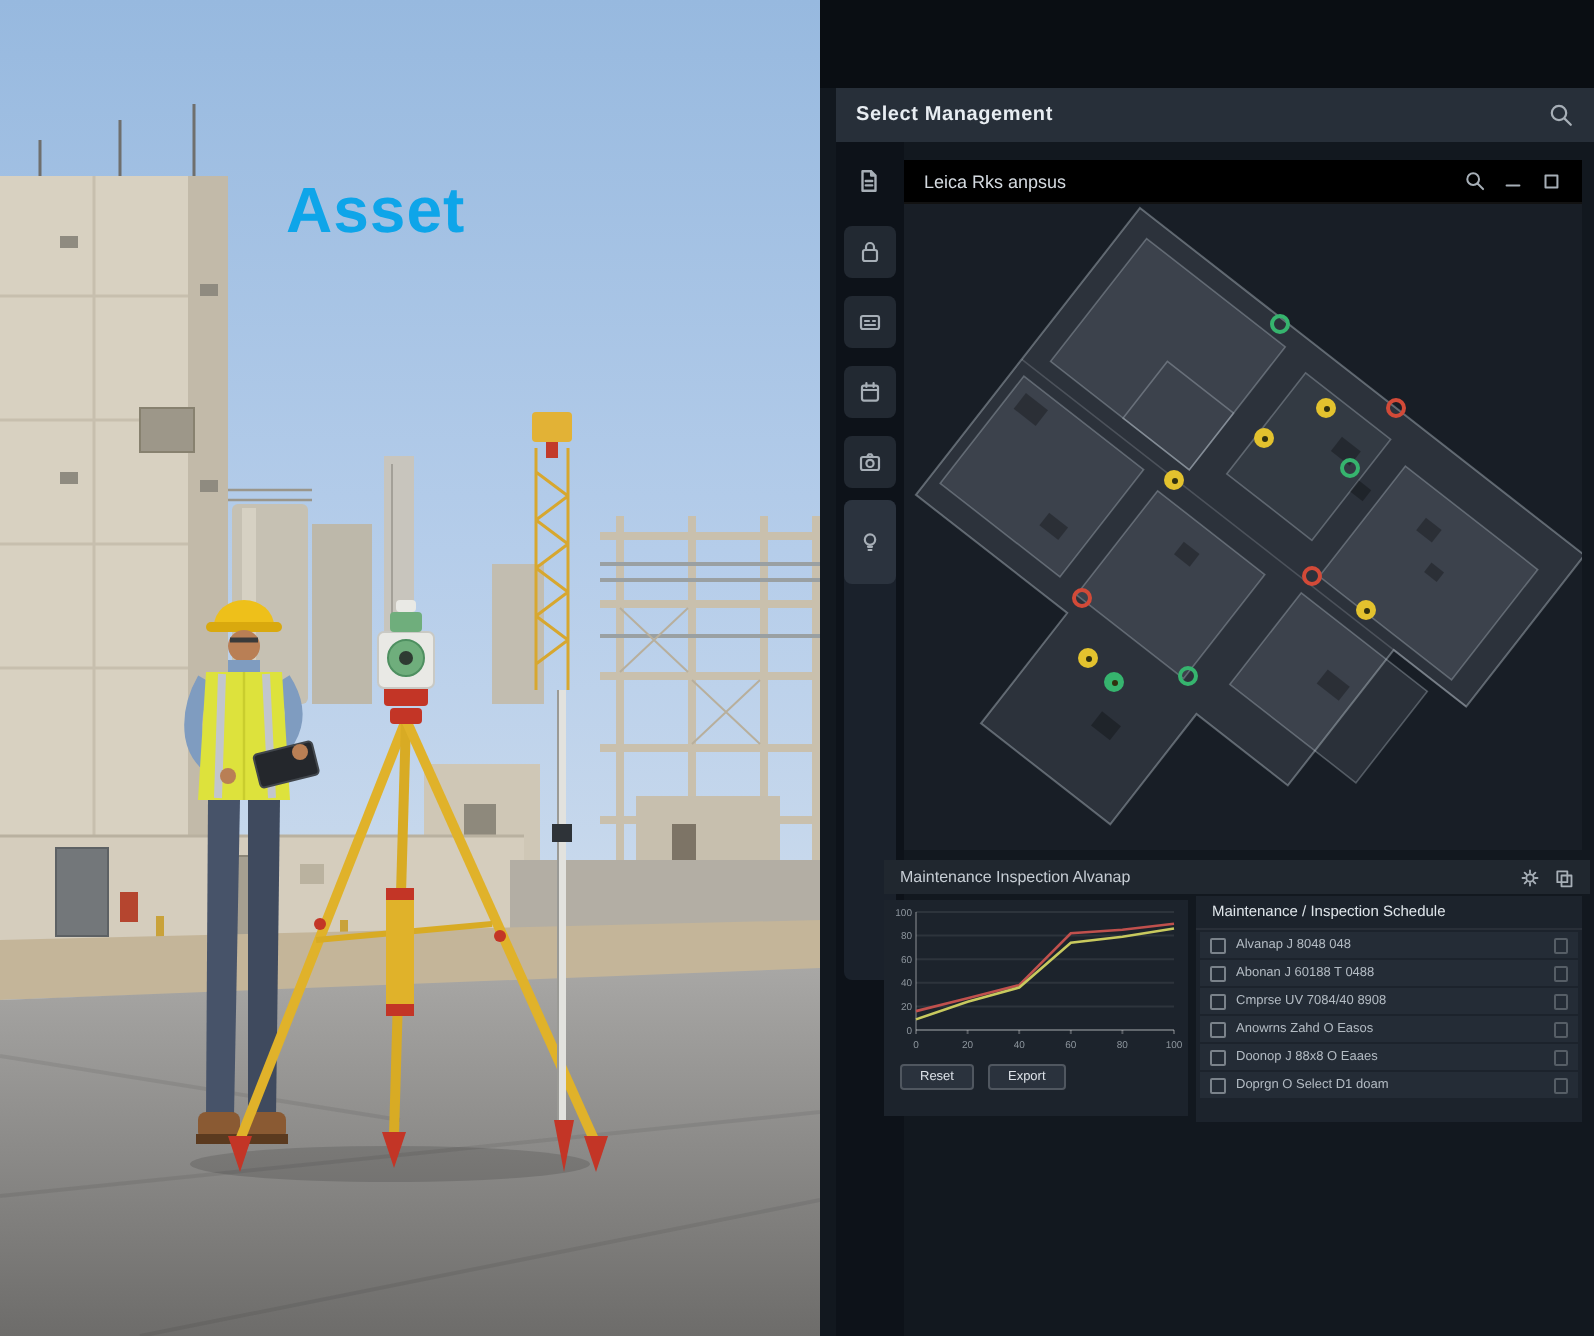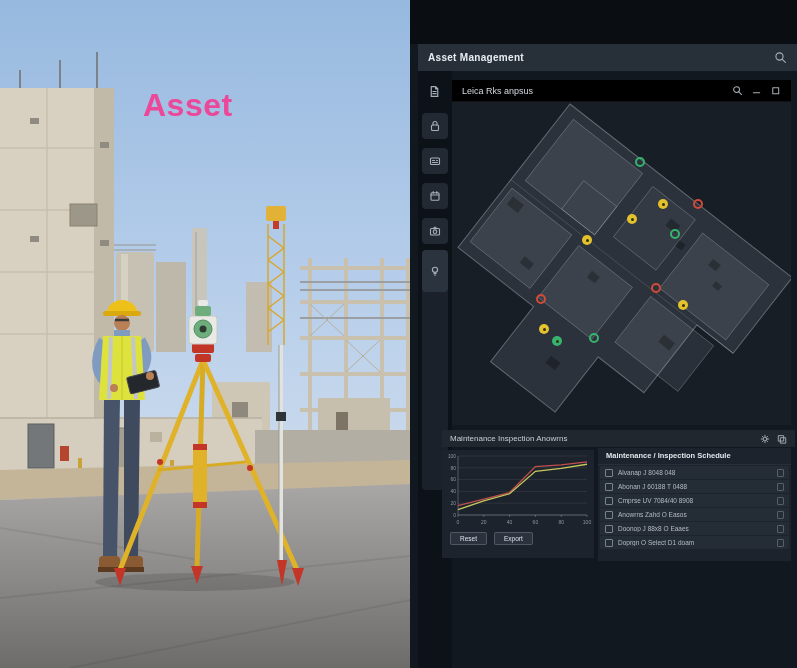--- a/index.html
+++ b/index.html
@@ -1,19 +1,19 @@
 <!DOCTYPE html>
 <html><head>
 <meta charset="utf-8">
 <style>
   html,body{margin:0;padding:0;background:#000;font-family:"Liberation Sans",sans-serif;}
   .stage{position:relative;width:797px;height:668px;overflow:hidden;background:#12181f;}
   
   .photo{position:absolute;left:0;top:0;width:410px;height:668px;overflow:hidden;}
-  .hero-title{position:absolute;left:143px;top:88px;color:#ec4899;line-height:1.12;}
+  .hero-title{position:absolute;left:143px;top:88px;color:#0ea5e9;line-height:1.12;}
   .hero-title .l1{font-size:32px;font-weight:700;letter-spacing:.5px;}
   .hero-title .l2{font-size:32px;font-weight:400;letter-spacing:1.5px;}
   
   .ui{position:absolute;left:410px;top:0;width:387px;height:668px;background:#12181f;}
   .ui-topband{position:absolute;left:0;top:0;width:387px;height:44px;background:#0a0e13;}
   .titlebar{position:absolute;left:8px;top:44px;right:0;height:27px;background:#272f39;display:flex;align-items:center;padding:0 10px;box-sizing:border-box;color:#e8edf2;font-size:10px;font-weight:700;letter-spacing:.3px;}
   .titlebar .sp{flex:1;}
   .sidebar{position:absolute;left:8px;top:71px;width:34px;bottom:0;background:#0d1219;}
   .sb-doc{position:absolute;left:10px;top:13px;}
   .sb-btn{position:absolute;left:4px;width:26px;height:26px;background:#222932;border-radius:4px;display:flex;align-items:center;justify-content:center;}
@@ -28,21 +28,21 @@
   .marker{position:absolute;width:10px;height:10px;border-radius:50%;box-sizing:border-box;}
   .marker.ring{border:2px solid;}
   .marker.dot{display:flex;align-items:center;justify-content:center;}
   .mdot{width:3px;height:3px;border-radius:50%;background:#31310f;display:block;}
   .section-head{position:absolute;left:32px;top:430px;width:353px;height:17px;background:#20272f;display:flex;align-items:center;gap:7px;padding:0 8px;box-sizing:border-box;font-size:8px;color:#c6cdd4;}
   .section-head .sp{flex:1;}
   .chart-panel{position:absolute;left:32px;top:450px;width:152px;height:108px;background:#1c232c;}
   .chart-buttons{position:absolute;left:8px;top:82px;display:flex;gap:7px;}
   .chart-buttons button{height:13px;font-size:6.5px;line-height:11px;padding:0 9px;background:#2a323d;border:1px solid rgba(255,255,255,.18);color:#dde2e8;border-radius:2px;font-family:"Liberation Sans",sans-serif;}
   .list-panel{position:absolute;left:188px;top:448px;width:193px;height:113px;background:#1c232c;}
-  .list-head{height:16px;line-height:16px;padding:0 8px;font-size:7.5px;font-weight:700;color:#dfe5ea;border-bottom:1px solid rgba(255,255,255,.06);}
+  .list-head{height:16px;line-height:16px;padding:0 8px;font-size:7.5px;font-weight:400;color:#dfe5ea;border-bottom:1px solid rgba(255,255,255,.06);}
   .row{height:13px;margin:1px 2px 0 2px;background:#242c36;display:flex;align-items:center;gap:5px;padding:0 5px;}
   .row .cb{width:6px;height:6px;border:1px solid #7a828a;border-radius:1px;flex:none;}
   .row .lbl{flex:1;font-size:6.5px;color:#b3bbc3;white-space:nowrap;overflow:hidden;}
   .row .act{width:5px;height:6px;border:1px solid #565e66;border-radius:1px;flex:none;}
   .ic{stroke:#a7afb7;fill:none;stroke-width:1.1;stroke-linecap:round;stroke-linejoin:round;}
 </style>
 </head>
 <body>
 
 <div class="stage">
@@ -176,21 +176,21 @@
     </svg>
     <div class="hero-title">
       <div class="l1">Asset</div>
     </div>
   </div>
 
   <div class="ui">
     <div class="ui-topband"></div>
 
     <div class="titlebar">
-      <span>Asset Management</span>
+      <span>Select Management</span>
       <span class="sp"></span>
       <svg width="13" height="13" viewBox="0 0 13 13" class="ic">
         <circle cx="5.5" cy="5.5" r="3.6"></circle>
           <path d="M8.3,8.3 L11.4,11.4"></path>
       </svg>
     </div>
 
     <div class="sidebar">
       <span class="sb-doc">
         <svg width="13" height="13" viewBox="0 0 12 12" class="ic">
@@ -296,21 +296,21 @@
             </div>
             <div class="marker dot" style="left: 100px; top: 234px; background: rgb(54, 180, 110);">
               <span class="mdot"></span>
             </div>
             <div class="marker ring" style="left: 137px; top: 231px; border-color: rgb(54, 180, 110);"></div>
           </div>
       </div>
     </div>
 
     <div class="section-head">
-      <span>Maintenance Inspection Anowrns</span>
+      <span>Maintenance Inspection Alvanap</span>
       <span class="sp"></span>
       <svg width="10" height="10" viewBox="0 0 12 12" class="ic">
           <circle cx="6" cy="6" r="2.2"></circle>
           <path d="M6,1.5 V3 M6,9 V10.5 M1.5,6 H3 M9,6 H10.5 M2.8,2.8 L3.9,3.9 M8.1,8.1 L9.2,9.2 M9.2,2.8 L8.1,3.9 M3.9,8.1 L2.8,9.2"></path>
         </svg>
       <svg width="10" height="10" viewBox="0 0 12 12" class="ic">
           <rect x="2" y="2" width="6" height="6.5"></rect>
           <rect x="4.5" y="4.5" width="6" height="6.5"></rect>
         </svg>
     </div>

